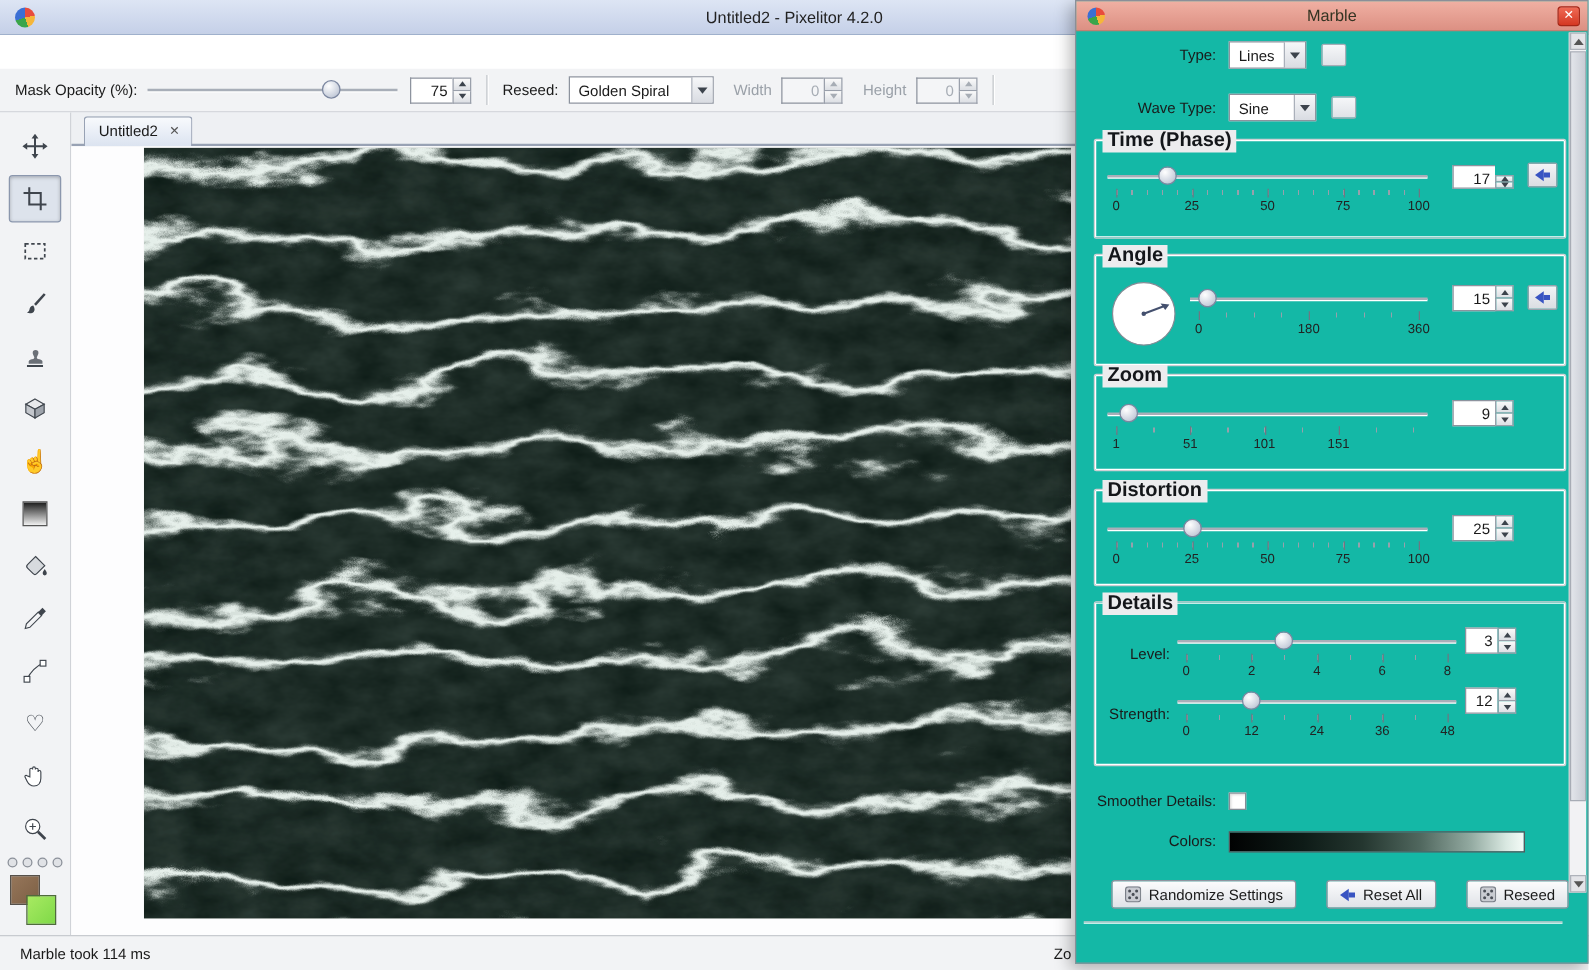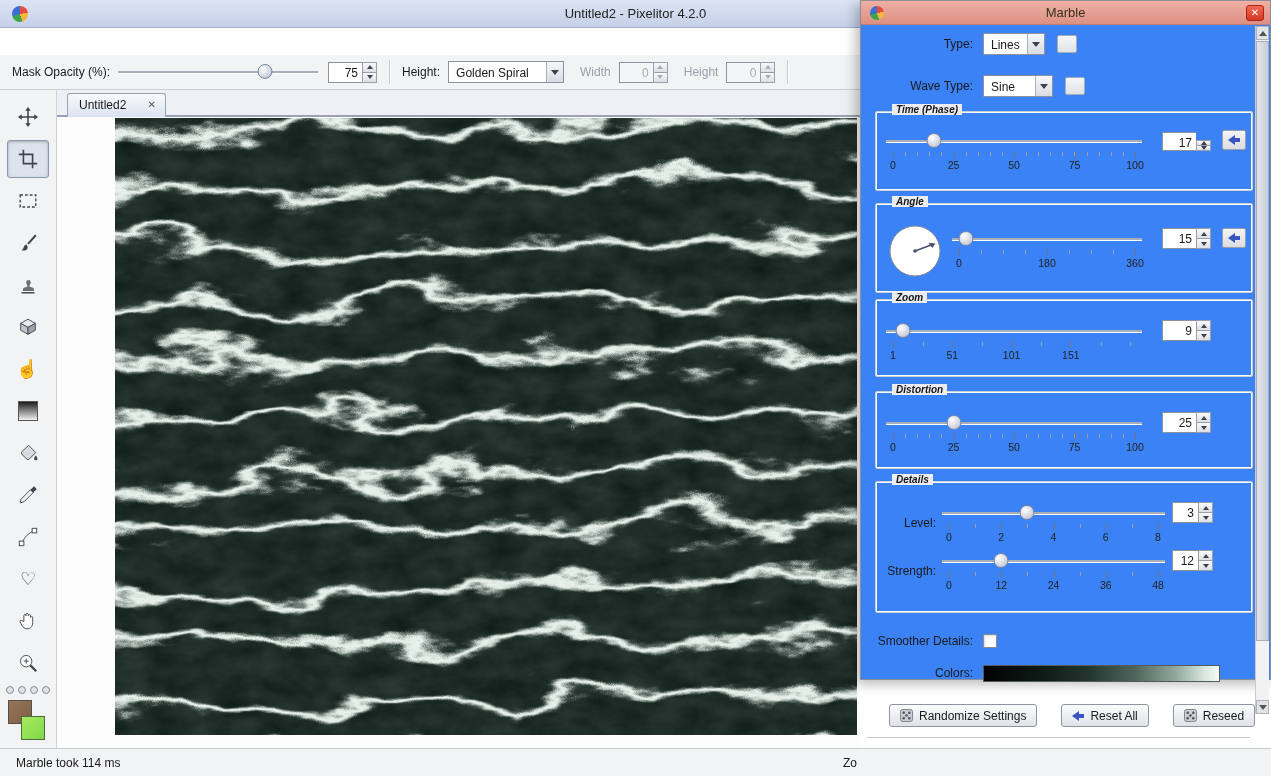--- a/index.html
+++ b/index.html
@@ -45,21 +45,21 @@
   .combo { display:flex; height:22px; border:1px solid #8d939e; background:#fff; align-items:stretch; }
   .combo .val { padding:4px 7px 0 7px; white-space:nowrap; }
   .combo .cbtn { width:17px; background:linear-gradient(#f6f7f9,#d9dce2); border-left:1px solid #aab0ba;
     display:flex; align-items:center; justify-content:center; }
   .tri-d4 { width:0; height:0; border-left:4px solid transparent; border-right:4px solid transparent; border-top:5px solid #3c434c; }
 
   .tabbar { position:absolute; left:57px; top:90px; width:803px; height:27px; background:#eef0f3;
     border-bottom:2px solid #98a2b4; }
   .tab { position:absolute; left:10px; top:3px; height:24px; padding:4px 9px 0 11px;
     background:linear-gradient(#f8fafd,#dbe3f0); border:1px solid #98a2b4; border-bottom:none;
-    border-radius:3px 3px 0 0; display:flex; gap:21px; font-size:12px; }
+    border-radius:3px 3px 0 0; display:flex; gap:9px; font-size:12px; }
   .tab-close { color:#555; font-size:10px; padding-top:1px; }
 
   .left-panel { position:absolute; left:0; top:90px; width:57px; height:658px; background:#f2f3f5;
     border-right:1px solid #d0d3d8; padding-top:8px; }
   .tool-btn { width:42px; height:38px; margin:0 auto 4px auto; display:flex; align-items:center;
     justify-content:center; border-radius:3px; color:#3f454d; }
   .tool-btn.selected { background:#dde3ec; border:1px solid #8b97ad; box-shadow:inset 0 1px 3px rgba(0,0,0,.25); }
   .tool-glyph { font-size:18px; line-height:1; }
   .grad-sq { width:20px; height:20px; border:1px solid #555; background:linear-gradient(#1d1d1d,#f0f0f0); }
   .mini-dots { display:flex; justify-content:center; gap:4px; margin-top:2px; }
@@ -71,40 +71,40 @@
     background:linear-gradient(135deg,#a8ea62,#7fd948); border:1px solid #4f6b3c; }
 
   .canvas-area { position:absolute; left:57px; top:117px; width:803px; height:631px; background:#fdfdfe; }
   .marble { position:absolute; left:58px; top:1px; width:742px; height:617px; overflow:hidden; }
 
   .statusbar { position:absolute; left:0; top:748px; width:1271px; height:28px; background:#f2f3f5;
     border-top:1px solid #c8cbd0; display:flex; align-items:center; padding:0 16px; }
   .status-right { position:absolute; left:843px; }
 
   
-  .dialog { position:absolute; left:860px; top:0; width:411px; height:680px; background:#3b82f6;
+  .dialog { position:absolute; left:860px; top:0; width:411px; height:771px; background:#14b8a6;
     border:1px solid #8a8f98; box-shadow:-4px 4px 12px rgba(0,0,0,.28); }
   .dlg-titlebar { position:relative; height:24px; background:linear-gradient(#f0b0a3,#dc9083);
     border-bottom:1px solid #c07f72; display:flex; align-items:center; justify-content:center; font-size:13px; color:#332; }
   .dlg-logo { position:absolute; left:9px; top:5px; width:14px; height:14px; border-radius:50%;
     background:conic-gradient(#e84c3d 0 22%, #f5b63a 22% 45%, #3aa54a 45% 70%, #3b6fd4 70% 100%); }
   .dlg-close { position:absolute; right:6px; top:4px; width:18px; height:16px;
     background:linear-gradient(#ef6a55,#d53823); border:1px solid #a62516; border-radius:3px;
     color:#fff; font-size:10px; line-height:14px; text-align:center; }
   .dlg-body { position:absolute; left:0; top:24px; right:0; bottom:0; }
 
   .form-row { position:absolute; left:0; display:flex; align-items:center; height:22px; }
   .form-label { width:112px; text-align:right; margin-right:10px; }
   .xtra-btn { width:20px; height:18px; margin-left:12px; background:linear-gradient(#f6f7f9,#dfe2e7);
     border:1px solid #a7adb7; border-radius:2px; }
 
   .group { position:absolute; left:14px; width:378px; border:1px solid #cfd0d4;
     box-shadow:inset 0 0 0 1px #ffffff; border-radius:2px; }
-  .group-title { position:absolute; top:-8px; left:16px; background:#ececee; padding:0 4px;
-    font-weight:bold; font-size:10px; color:#14161a;font-style:italic; }
+  .group-title { position:absolute; top:-8px; left:6px; background:#ececee; padding:0 4px;
+    font-weight:bold; font-size:16px; color:#14161a; }
 
   .slider-block { position:absolute; height:46px; }
   .sb-track { position:absolute; left:0; right:0; top:12px; height:2px; background:#a8aeb8; box-shadow:0 1px 0 #fff; }
   .sb-rail { position:absolute; left:7px; right:7px; top:4px; height:40px; }
   .sb-thumbc { position:absolute; top:1px; width:15px; height:15px; border-radius:50%;
     background:radial-gradient(circle at 35% 30%, #ffffff, #ccd2de 65%, #a9b2c6); border:1px solid #7c87a0;
     transform:translateX(-50%); }
   .minors { position:absolute; left:0; right:0; top:20px; height:4px;
     background:repeating-linear-gradient(90deg,#98a0ab 0 1px,transparent 1px 5%); }
   .minors.m125 { background:repeating-linear-gradient(90deg,#98a0ab 0 1px,transparent 1px 12.5%); }
@@ -166,21 +166,21 @@
       <div class="spin-arrows">
         <div>
             <i class="tri-u3"></i>
           </div>
         <div>
             <i class="tri-d3"></i>
           </div>
       </div>
     </div>
     <div class="vsep"></div>
-    <span>Height:</span>
+    <span>Reseed:</span>
     <div class="combo" style="width:116px; margin-left:8px;">
       <div class="val" style="flex:1;">Golden Spiral</div>
       <div class="cbtn">
           <i class="tri-d4"></i>
         </div>
     </div>
     <span class="gray" style="margin-left:16px;">Width</span>
     <div class="spinner disabled" style="margin-left:8px;">
       <div class="num">0</div>
       <div class="spin-arrows">

